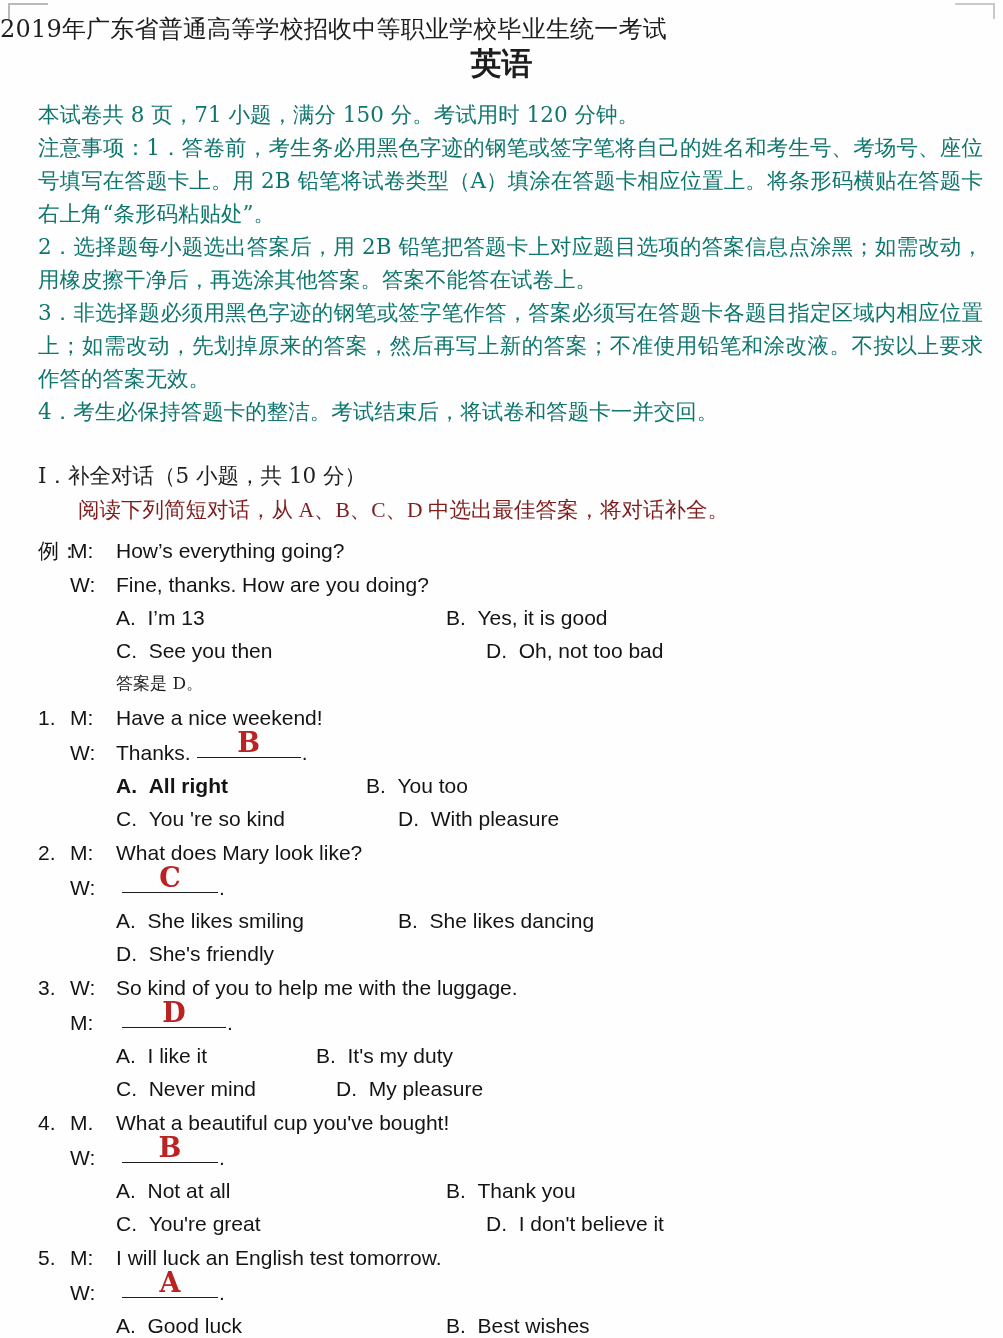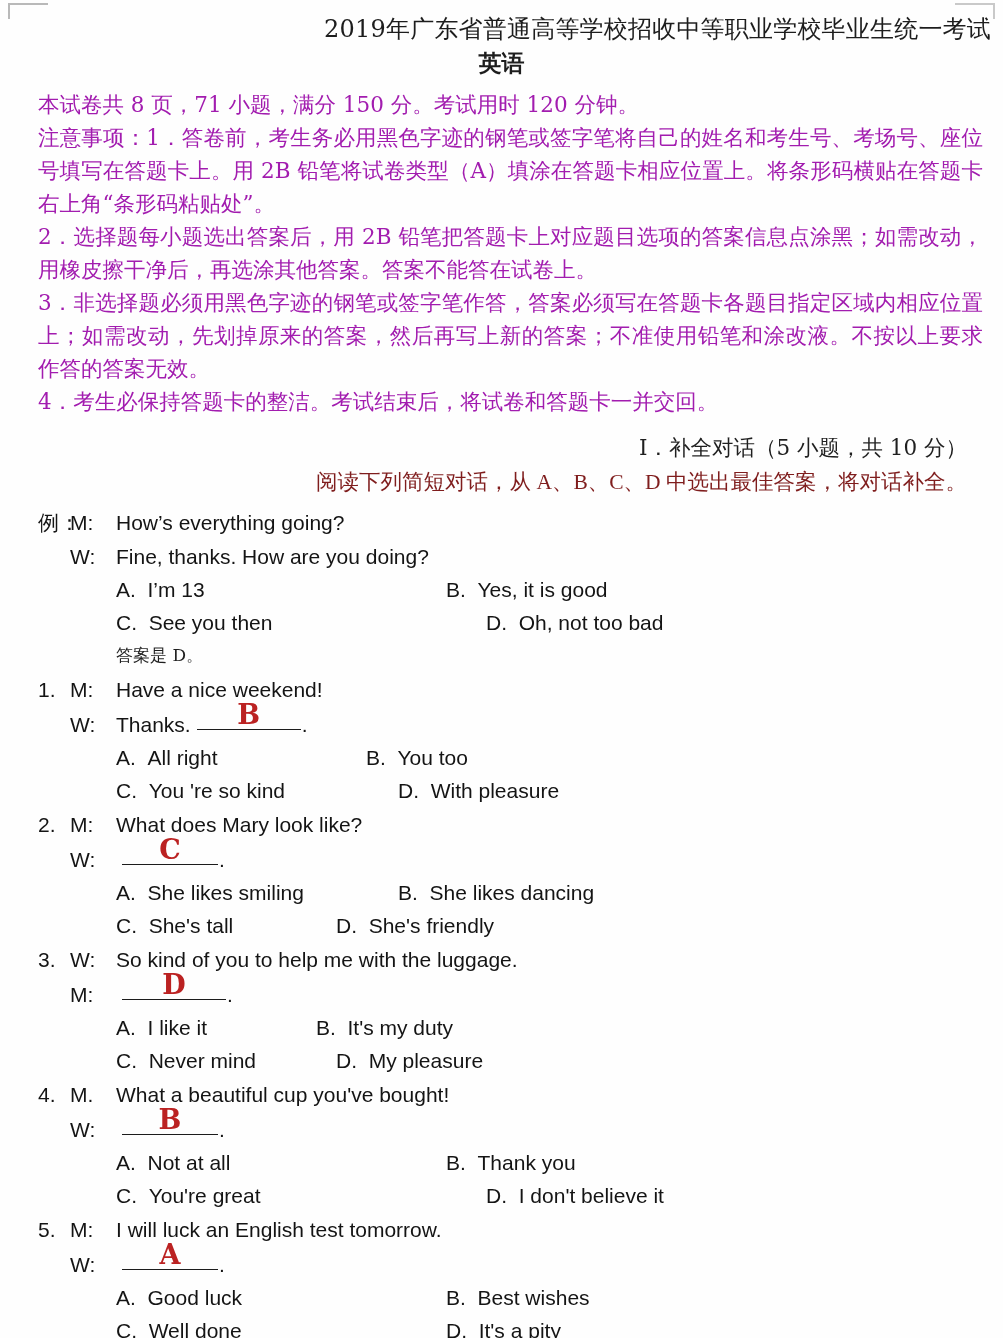--- a/index.html
+++ b/index.html
@@ -31,56 +31,55 @@
   .corner-tr { right: 8px; top: 3px;  border-right: 2px solid #c9c9c9; border-top: 2px solid #c9c9c9; }
 
   .doc {
     position: absolute;
     left: 0; top: 0;
     width: 1003px;
   }
 
   
   .title {
-    text-align: right;
+    text-align: left;
     font-size: 24px;
     line-height: 34px;
     letter-spacing: .2px;
     margin: 12px 12px 0 0;
     color: #1d1d1d;
     font-family: "DejaVu Serif", "Liberation Serif", serif;
     font-weight: 400;
   }
   .subtitle {
     text-align: center;
-    font-size: 23px;
+    font-size: 31px;
     line-height: 30px;
     margin: 2px 0 0 0;
     color: #1d1d1d;
     font-family: "DejaVu Serif", "Liberation Serif", serif;
     font-weight: 700;
   }
 
   
   .frontmatter {
-    margin: 10px 0 0 0;
+    margin: 20px 0 0 0;
     padding: 0 20px 0 38px;
     font-family: "DejaVu Serif", "Liberation Serif", serif;
     font-size: 21.5px;
     line-height: 33px;
-    color: #a21caf;
+    color: #0f766e;
     text-align: justify;
   }
   .fm-para { margin: 0; }
 
   
   .section {
-    margin: 12px 0 0 0;
+    margin: 30px 0 0 0;
     padding: 0 36px 0 38px;
-    text-align: right;
   }
   .section-title {
     font-family: "DejaVu Serif", "Liberation Serif", serif;
     font-size: 21.5px;
     line-height: 35px;
     color: #1f1f1f;
   }
   .section-lead {
     font-family: Liberation Serif, serif;
     font-size: 21.5px;
@@ -162,21 +161,21 @@
     color: #141414;
     padding-left: 78px;
   }
   .opt {
     white-space: pre;
   }
   .opt .lab { display: inline-block; }
 
   
   .cols-wide   .opt:first-child { width: 370px; }
-  .cols-mid    .opt:first-child { width: 250px; }
+  .cols-mid    .opt:first-child { width: 250px; font-weight: bold; }
   .cols-mid2   .opt:first-child { width: 282px; }
   .cols-narrow .opt:first-child { width: 200px; }
   .cols-n2     .opt:first-child { width: 220px; }
   .cols-ans    .opt:first-child { width: 330px; }
 
   .answer-note {
     font-family: "DejaVu Serif", "Liberation Serif", serif;
     font-size: 17px;
     line-height: 33px;
     padding-left: 78px;
@@ -272,21 +271,20 @@
             <span class="handwriting">C</span>
             <span class="blankrule"></span>
           </span>
           <span class="period">.</span>
         </div>
         <div class="opts cols-mid2">
           <span class="opt"><span class="lab">A.</span>&nbsp;&nbsp;<span>She likes smiling</span></span>
           <span class="opt"><span class="lab">B.</span>&nbsp;&nbsp;<span>She likes dancing</span></span>
         </div>
         <div class="opts cols-n2">
-          <span class="opt"><span class="lab">C.</span>&nbsp;&nbsp;<span>She's tall</span></span>
           <span class="opt"><span class="lab">D.</span>&nbsp;&nbsp;<span>She's friendly</span></span>
         </div>
       </div>
 
       <div class="qblock">
         <div class="qrow">
           <span class="qnum">3.</span>
           <span class="spk">W:</span>
           <span class="utt">So kind of you to help me with the luggage.</span>
         </div>

